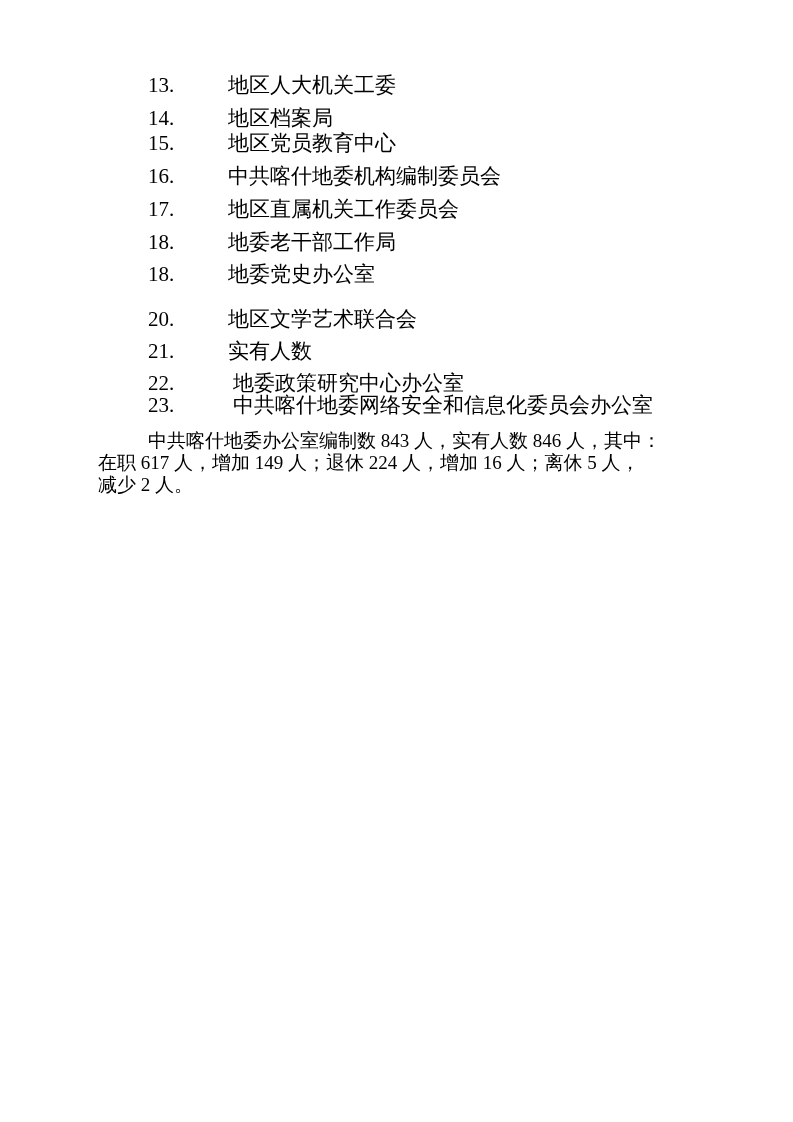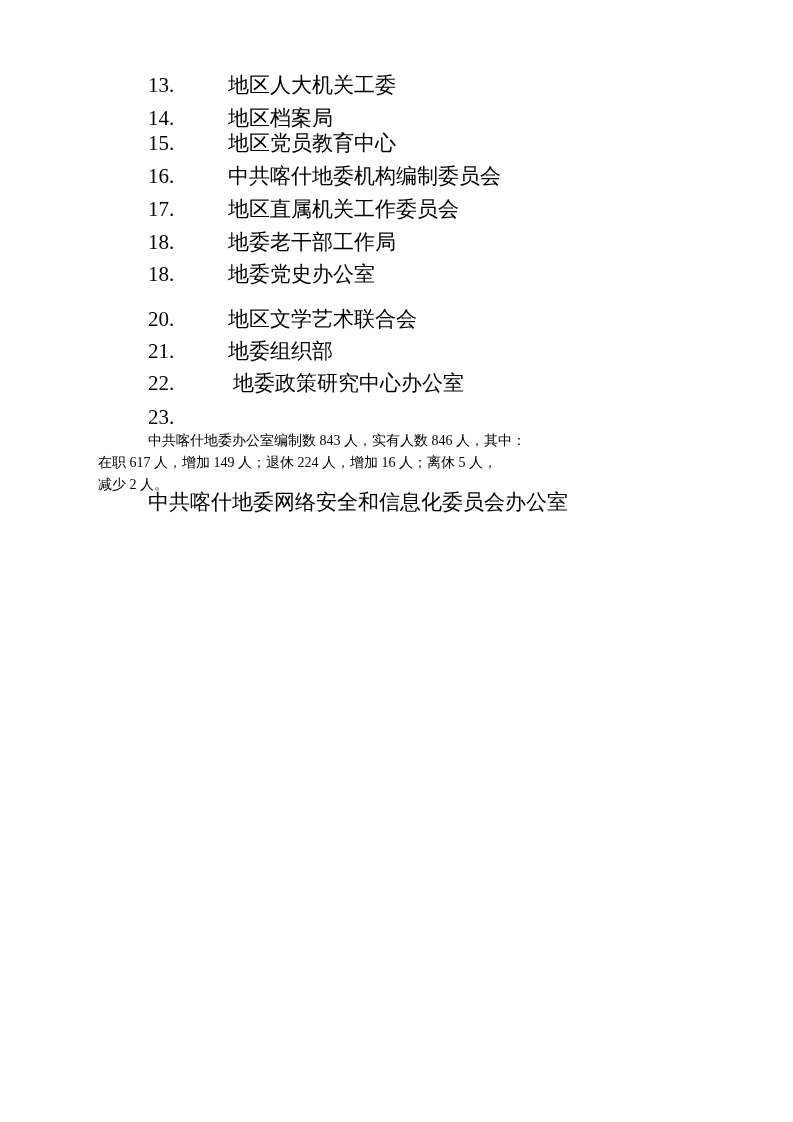--- a/index.html
+++ b/index.html
@@ -34,27 +34,27 @@
     flex: 0 0 80px;
   }
   .list-item.tight .num {
     width: 85px;
     flex: 0 0 85px;
   }
   .gap-default { margin-top: 11px; }
   .gap-small   { margin-top: 3px;  }
   .gap-10      { margin-top: 10px; }
   .gap-9       { margin-top: 23px;  }
-  .gap-none    { margin-top: 12px; flex-direction: column;    }
+  .gap-none    { margin-top: 0;    }
   .summary {
     position: absolute;
     top: 430px;
     left: 98px;
     width: 640px;
-    font-size: 14px;
+    font-size: 19px;
     line-height: 22px;
   }
   .summary .line { white-space: nowrap; }
   .summary .line.first { padding-left: 50px; }
   .page-number {
     position: absolute;
     top: 1090px;
     left: 713px;
     font-size: 14px;
     line-height: 16px;
@@ -93,21 +93,21 @@
     <div class="list-item gap-10">
       <span class="num">18.</span>
       <span class="txt">地委党史办公室</span>
     </div>
     <div class="list-item gap-9">
       <span class="num">20.</span>
       <span class="txt">地区文学艺术联合会</span>
     </div>
     <div class="list-item gap-10">
       <span class="num">21.</span>
-      <span class="txt">地委组织部</span>
+      <span class="txt">实有人数</span>
     </div>
     <div class="list-item tight gap-10">
       <span class="num">22.</span>
       <span class="txt">地委政策研究中心办公室</span>
     </div>
     <div class="list-item tight gap-none">
       <span class="num">23.</span>
       <span class="txt">中共喀什地委网络安全和信息化委员会办公室</span>
     </div>
   </div>

